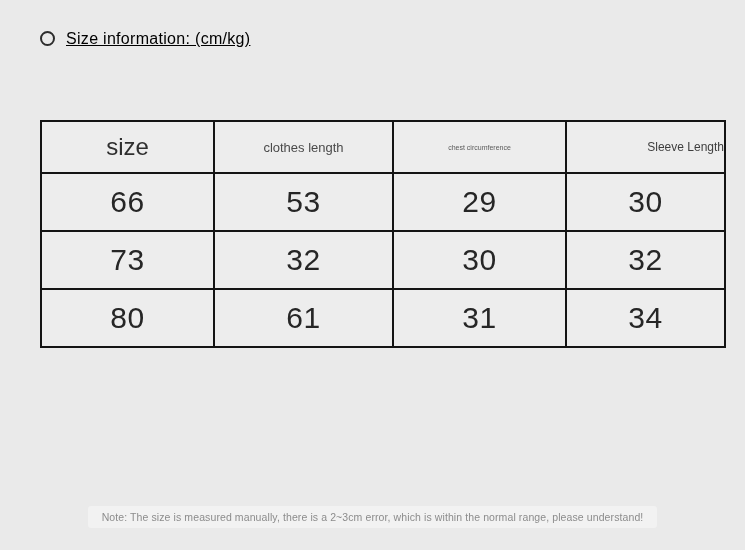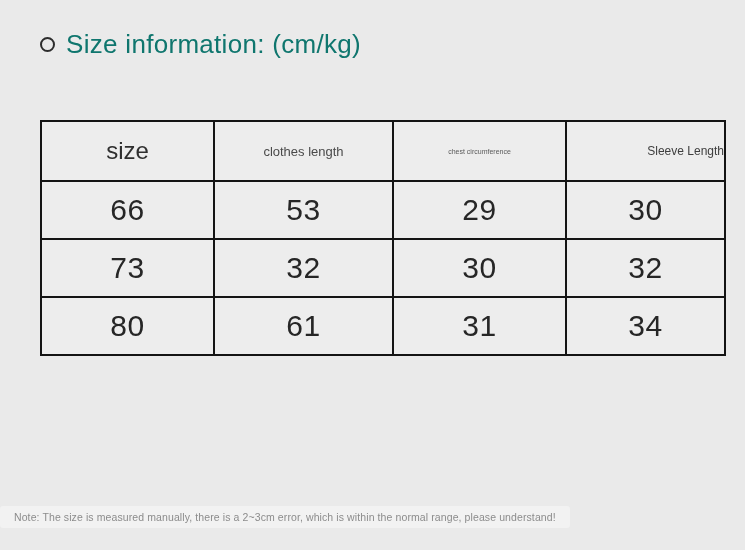--- a/index.html
+++ b/index.html
@@ -24,66 +24,67 @@
     gap: 11px;
   }
   .ring {
     width: 15px;
     height: 15px;
     border: 2.5px solid #2d2d2d;
     border-radius: 50%;
     flex: 0 0 auto;
   }
   .title-text {
-    font-size: 26px;
+    font-size: 16px;
     font-weight: 500;
-    color: #0f766e;
+    color: #000000;
     letter-spacing: 0.3px;
     line-height: 1.1;
+    text-decoration: underline;
   }
 
   
   table.size-table {
     position: absolute;
     left: 40px;
     top: 120px;
     width: 684px;
     border-collapse: collapse;
     table-layout: fixed;
   }
   .size-table th,
   .size-table td {
     border: 2px solid #141414;
     text-align: center;
     vertical-align: middle;
     background: #ededed;
     overflow: hidden;
     white-space: nowrap;
   }
-  .size-table thead tr { height: 60px; }
+  .size-table thead tr { height: 52px; }
   .size-table tbody tr { height: 58px; }
   .size-table td {
     font-size: 30px;
     font-weight: 400;
     color: #262626;
     letter-spacing: 0.5px;
   }
   
   th.h-size   { font-size: 24px; font-weight: 400; color: #2f2f2f; }
   th.h-clothes{ font-size: 13px; font-weight: 400; color: #4a4a4a; }
   th.h-chest  { font-size: 7px;  font-weight: 400; color: #5a5a5a; }
   th.h-sleeve { font-size: 12px; font-weight: 400; color: #3e3e3e; text-align: right; }
 
   
   .note-wrap {
     position: absolute;
     left: 0;
     right: 0;
     top: 506px;
-    text-align: left;
+    text-align: center;
   }
   .note-pill {
     display: inline-block;
     background: rgba(255, 255, 255, 0.38);
     border-radius: 3px;
     padding: 5px 14px;
     font-size: 10.5px;
     color: #8c8c8c;
     letter-spacing: 0.1px;
   }

